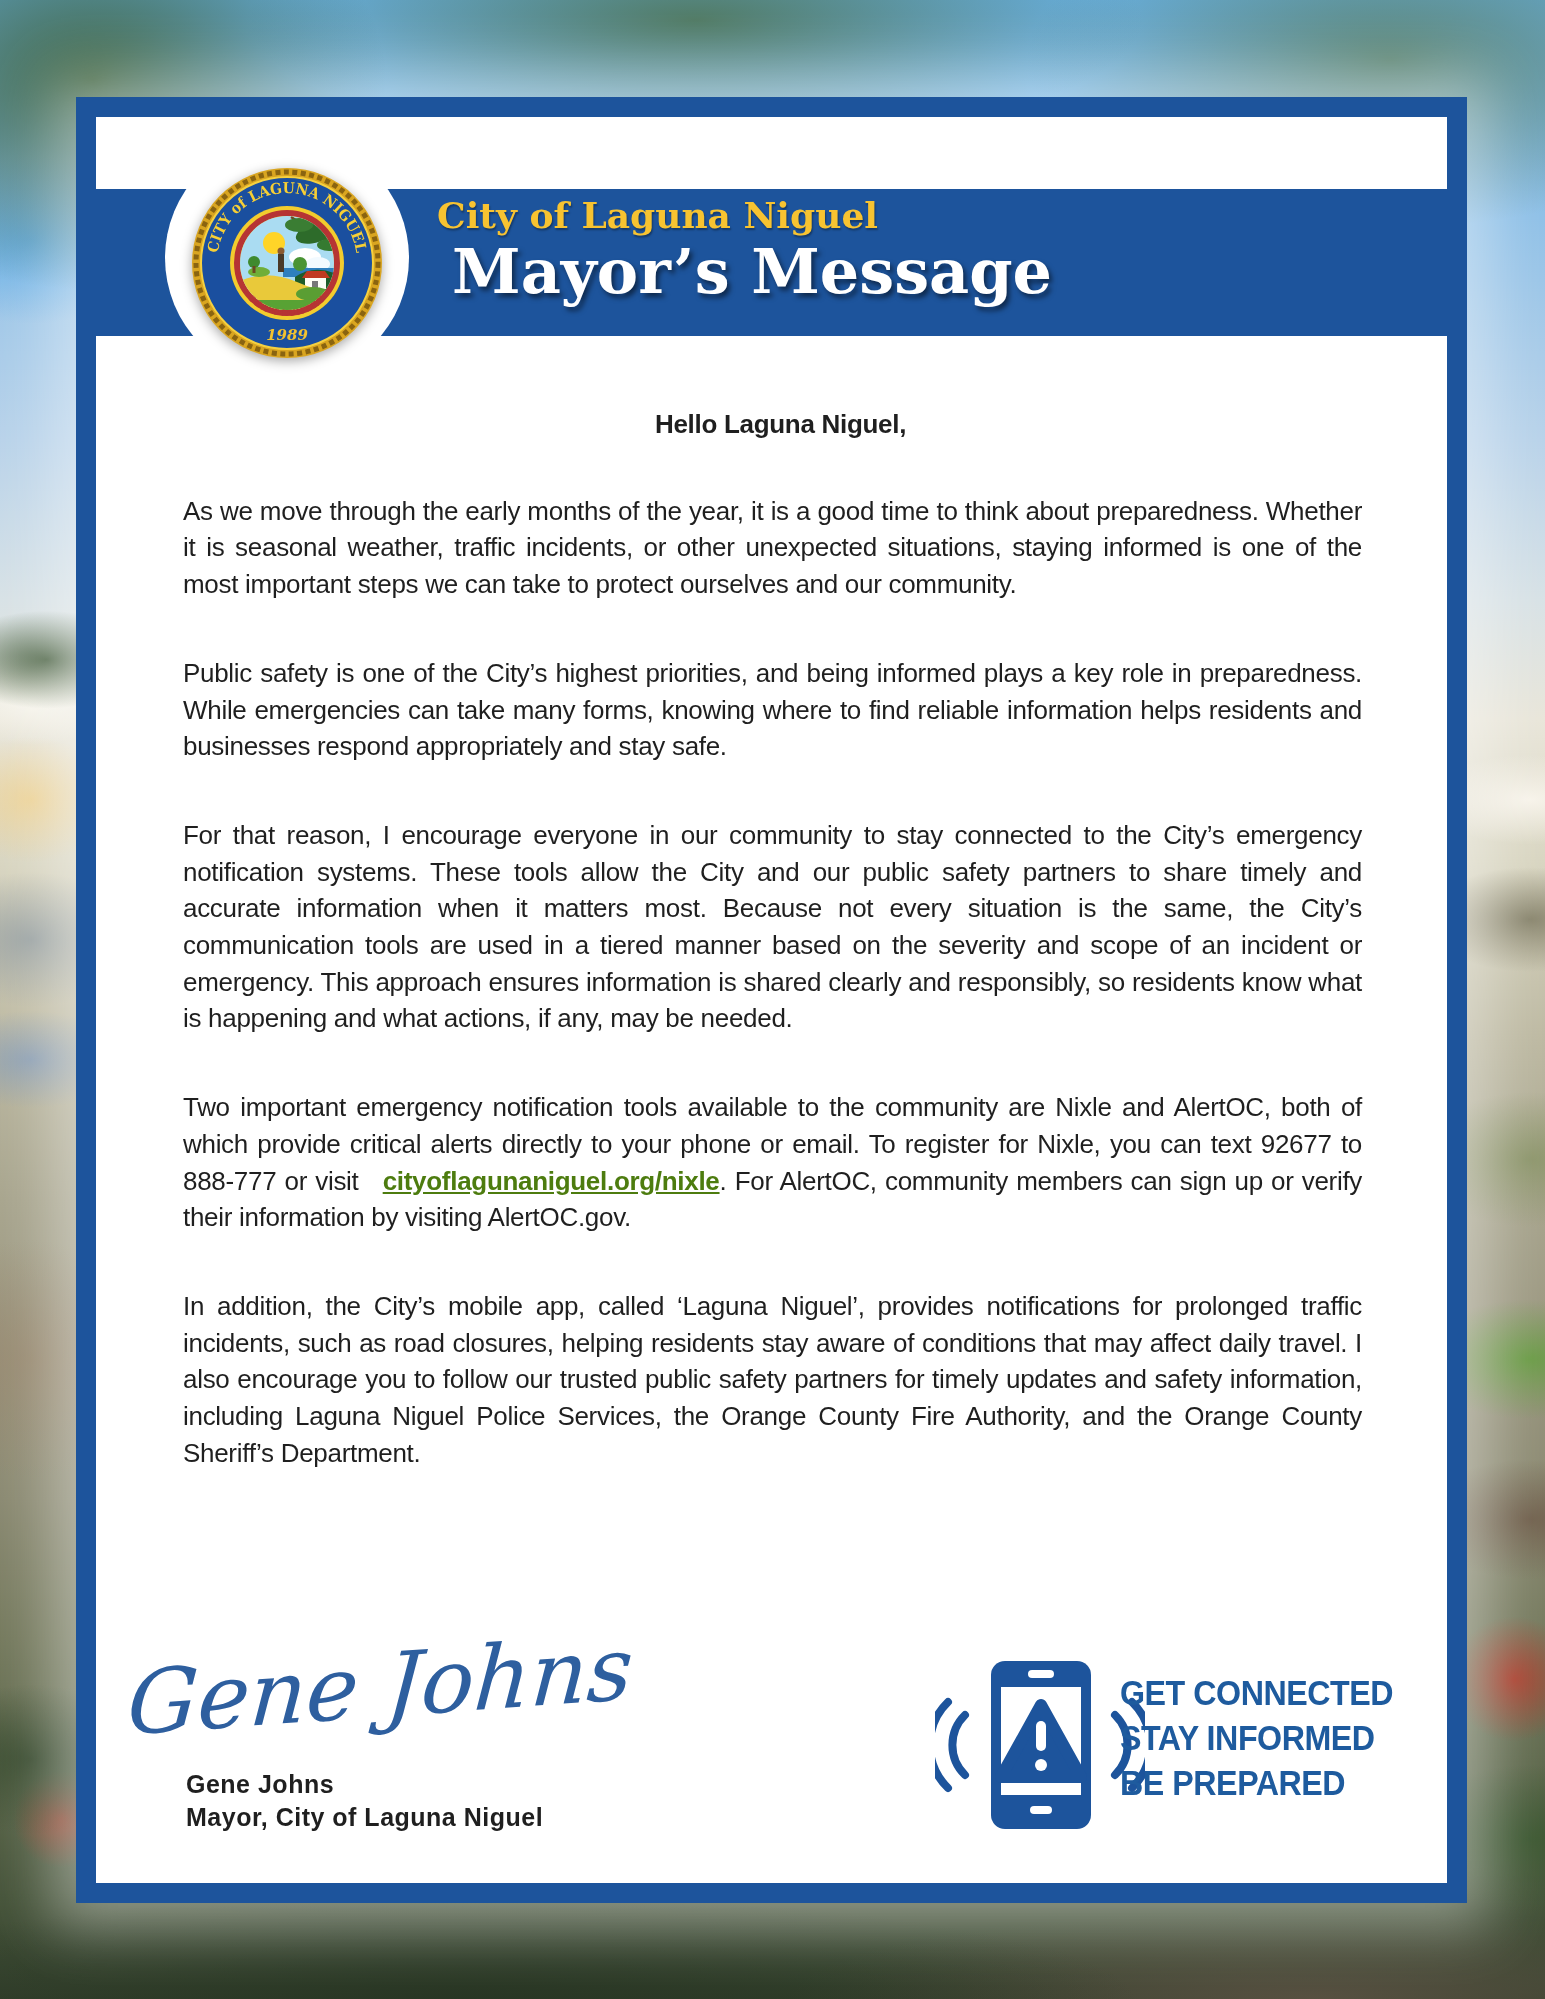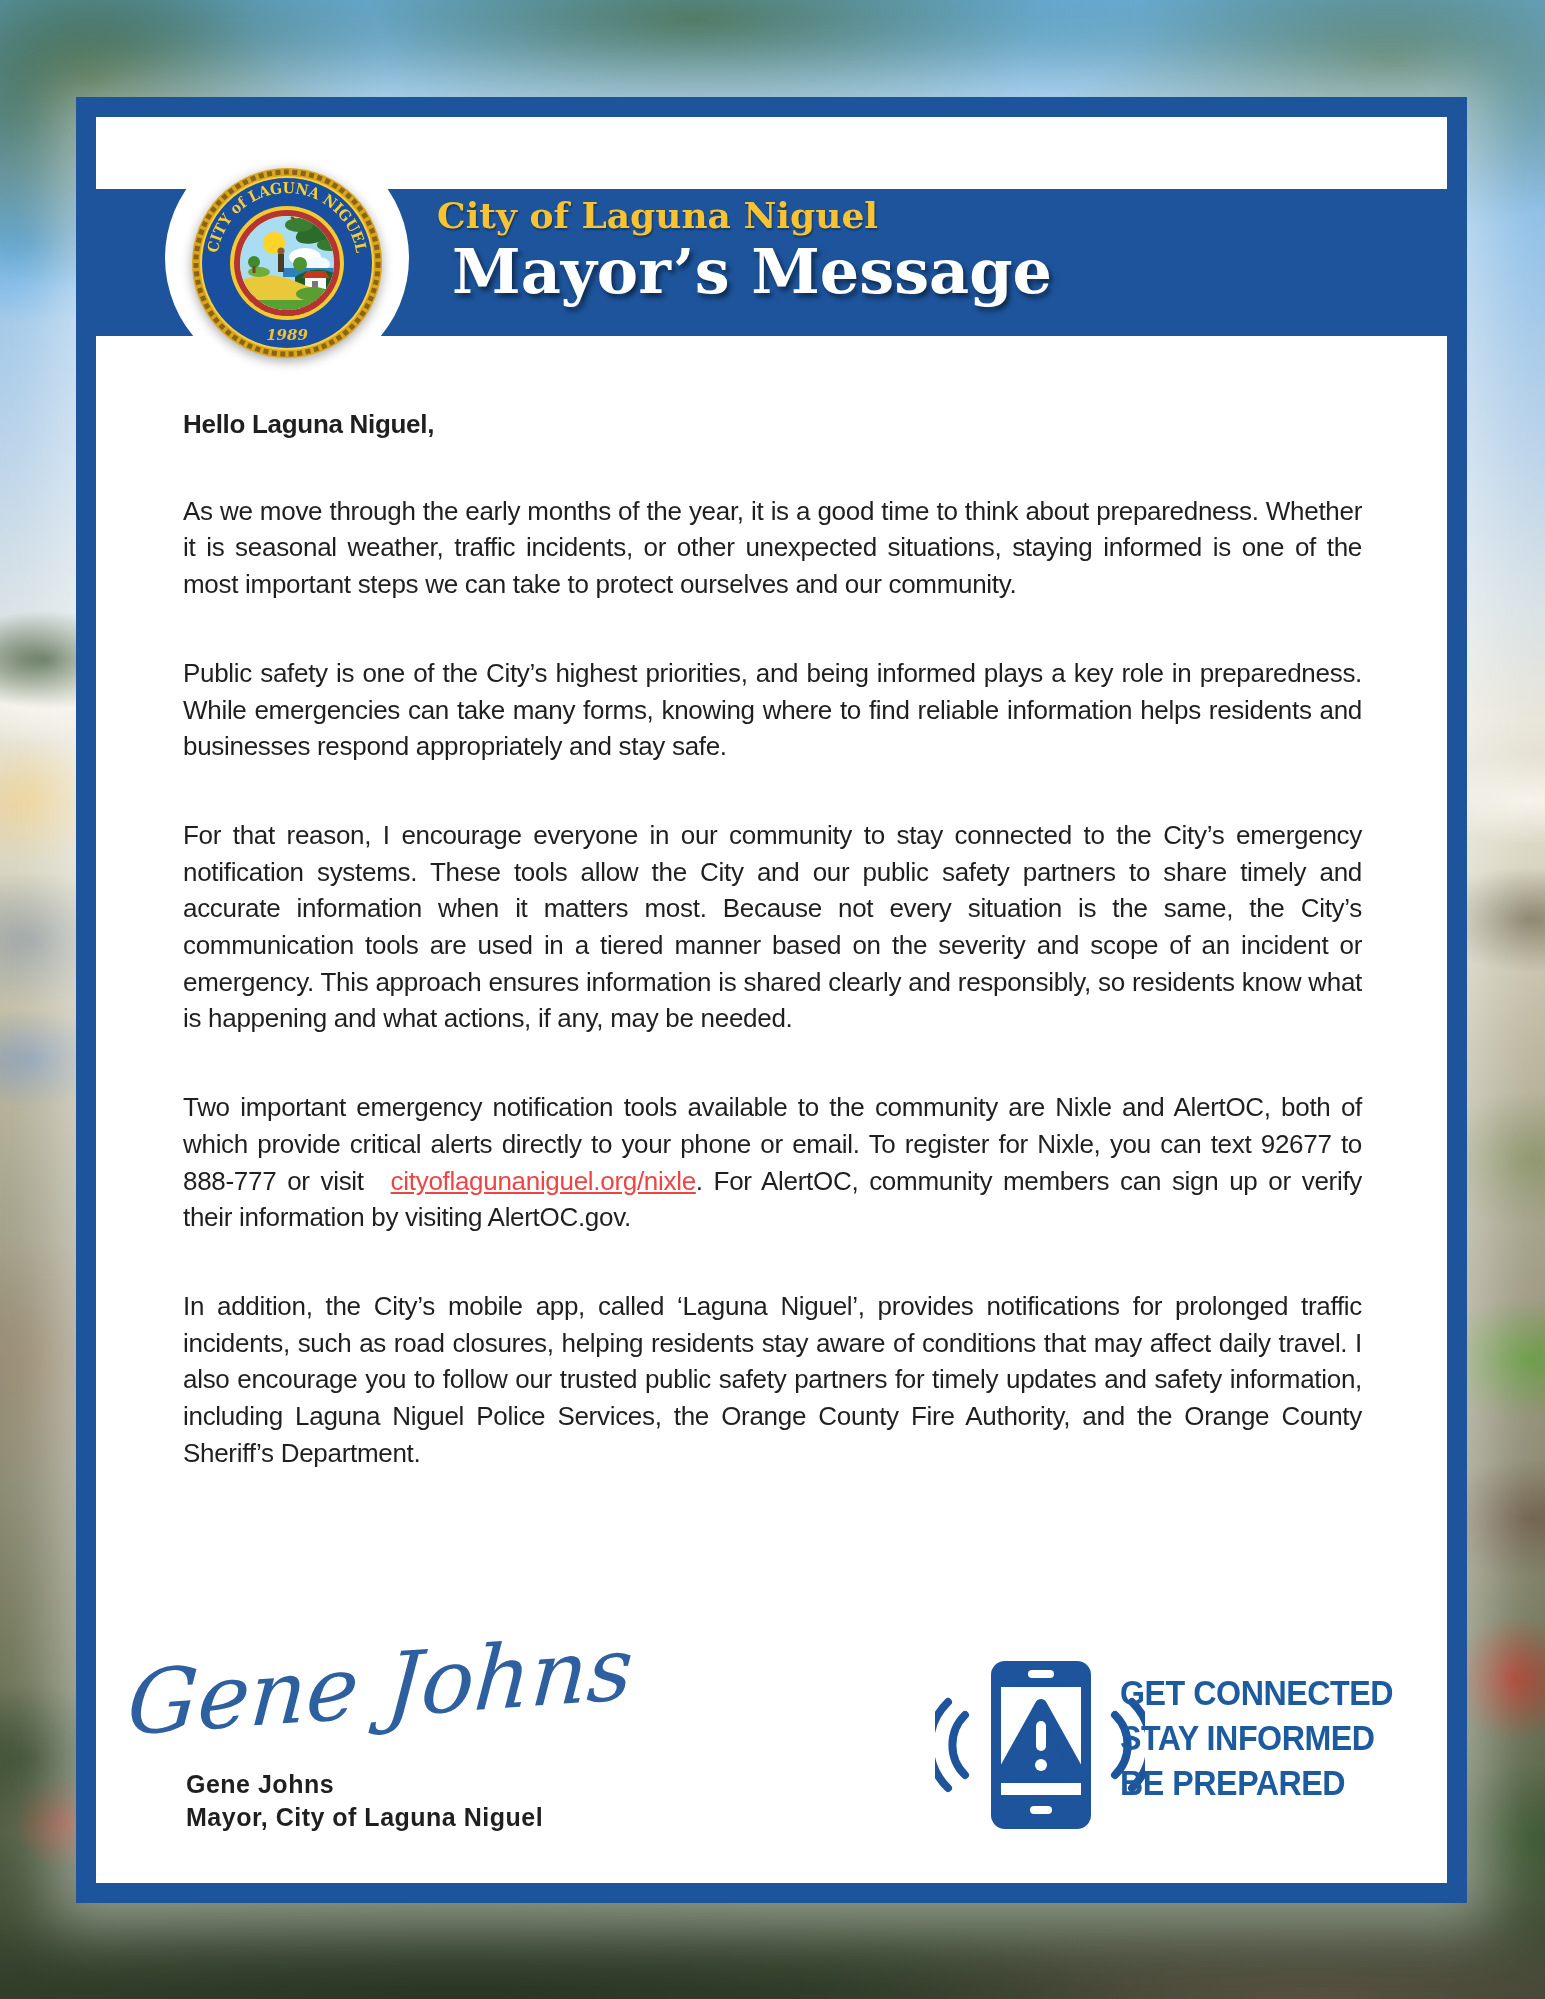--- a/index.html
+++ b/index.html
@@ -52,23 +52,23 @@
     text-shadow:3px 4px 5px rgba(0,0,0,.5);margin-left:15px;}
 
   .seal-holder{position:absolute;left:165px;top:136px;width:244px;height:244px;
     border-radius:50%;background:#ffffff;z-index:3;}
   .seal{position:absolute;left:189px;top:165px;z-index:4;
     filter:drop-shadow(0 3px 6px rgba(0,0,0,.35));}
 
   
   .letter{position:absolute;left:183px;top:342px;width:1179px;z-index:2;
     color:#1f1f1f;font-size:26px;line-height:36.7px;letter-spacing:-0.3px;}
-  .salutation{font-weight:bold;margin:64px 0 50px 0;}
+  .salutation{font-weight:bold;margin:64px 0 50px 16px;text-align:center;}
   .letter p{margin:0 0 52px 0;text-align:justify;}
-  .nixle-link{color:#ef4444;font-weight:normal;text-decoration:underline;margin-left:16px;}
+  .nixle-link{color:#4d7c0f;font-weight:bold;text-decoration:underline;margin-left:16px;}
 
   
   .sig-script{position:absolute;left:128px;top:1652px;z-index:2;
     font-family:"DejaVu Serif","Liberation Serif",serif;font-style:italic;
     font-size:88px;color:#2e5f9f;transform:rotate(-4deg) skewX(-8deg);
     transform-origin:left center;white-space:nowrap;}
   .sig-name{position:absolute;left:186px;top:1768px;z-index:2;color:#1f1f1f;
     font-weight:bold;font-size:25px;line-height:33px;letter-spacing:.5px;}
 
   

